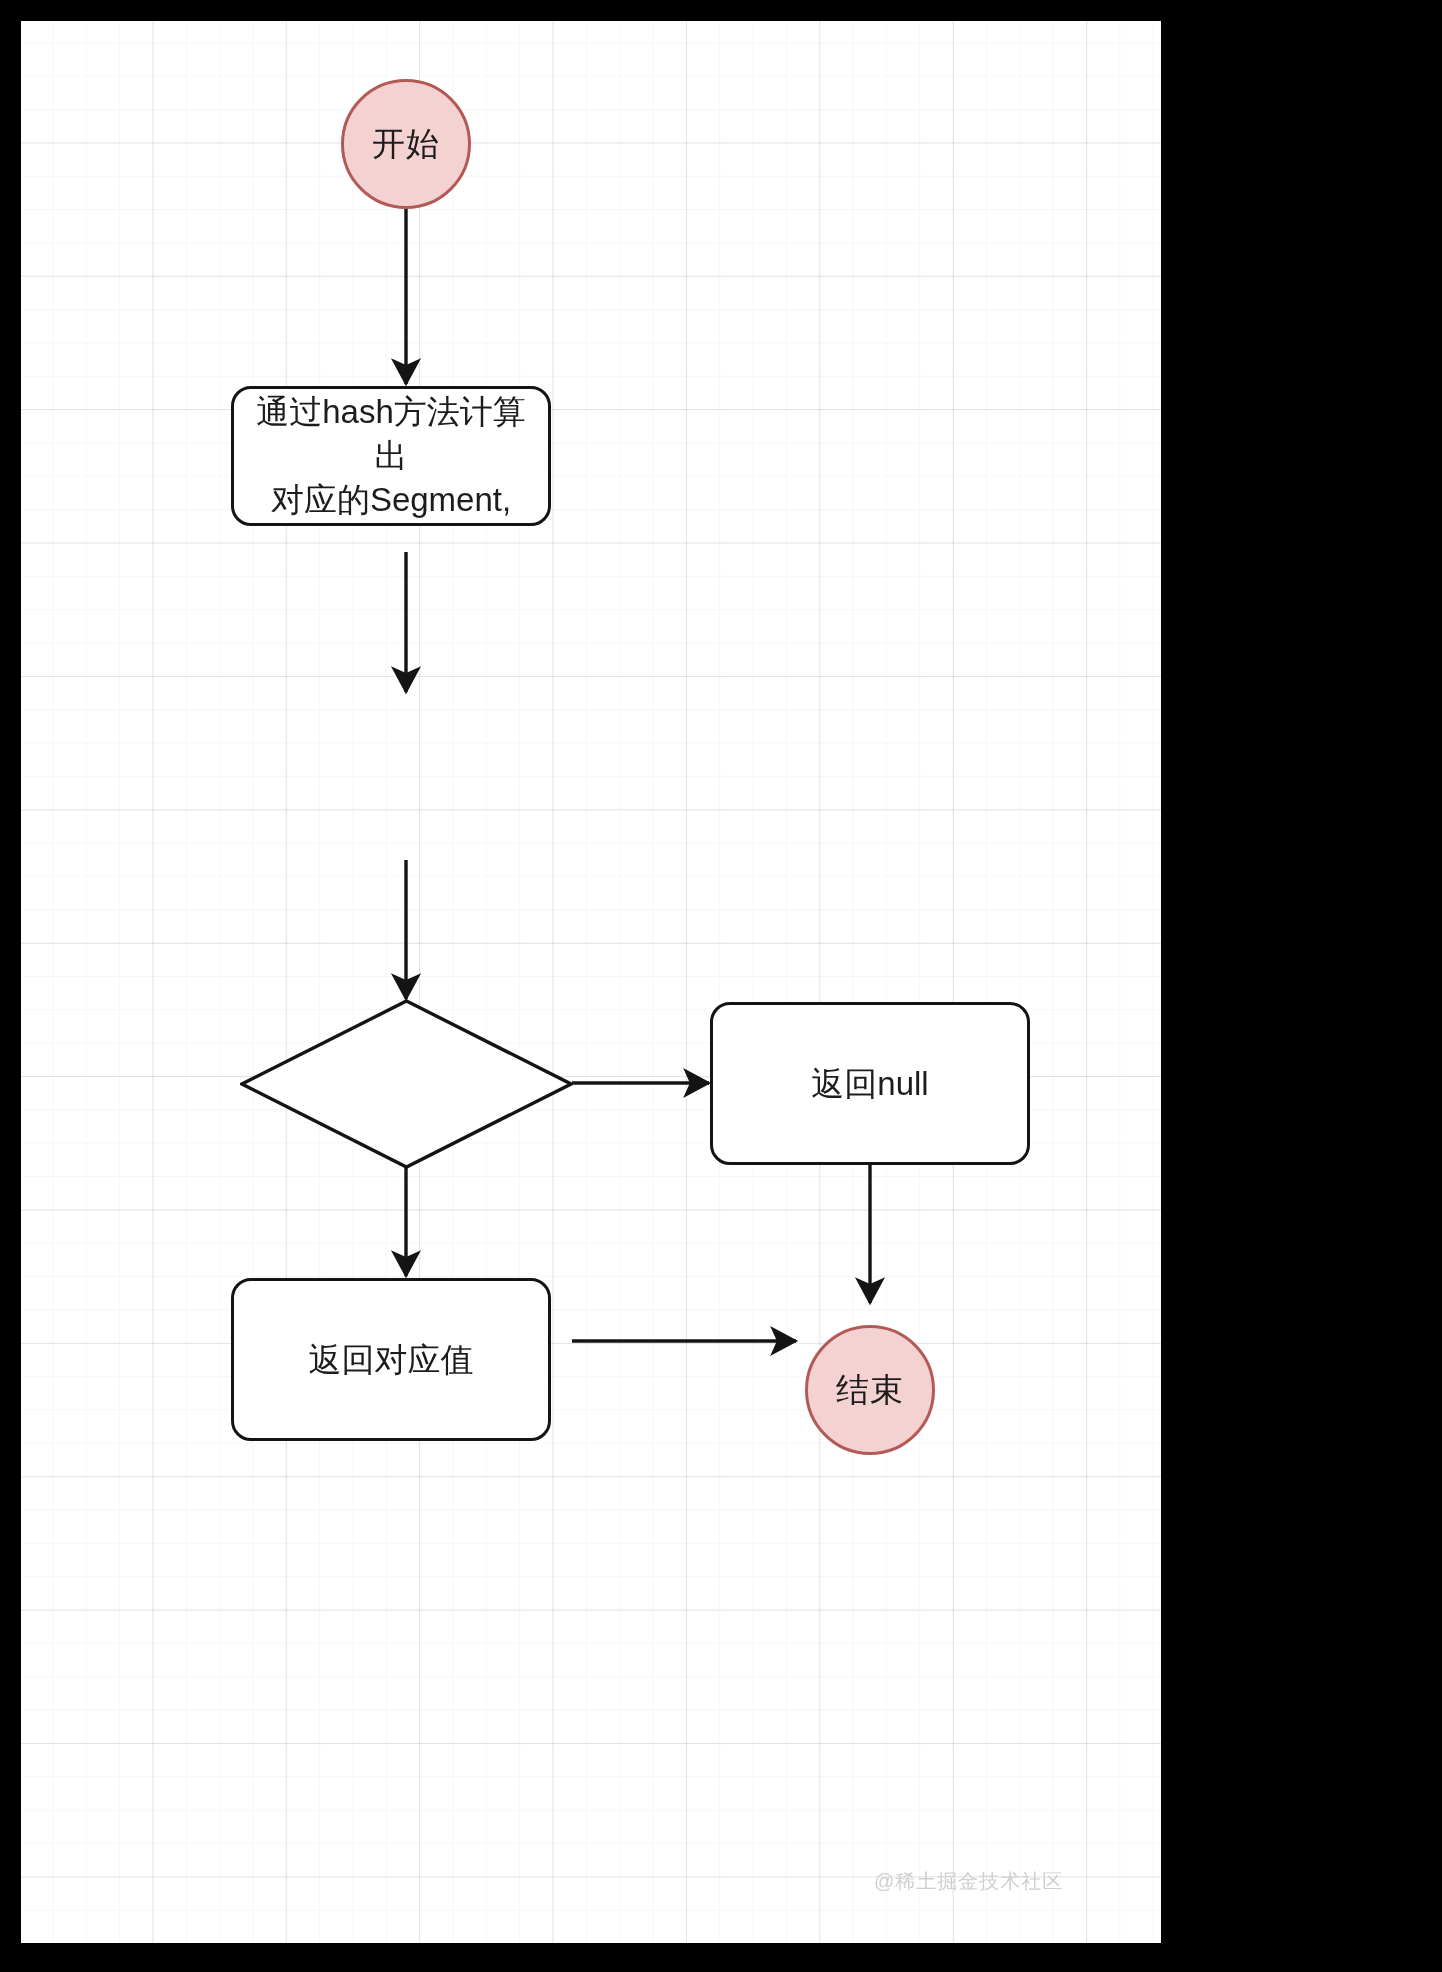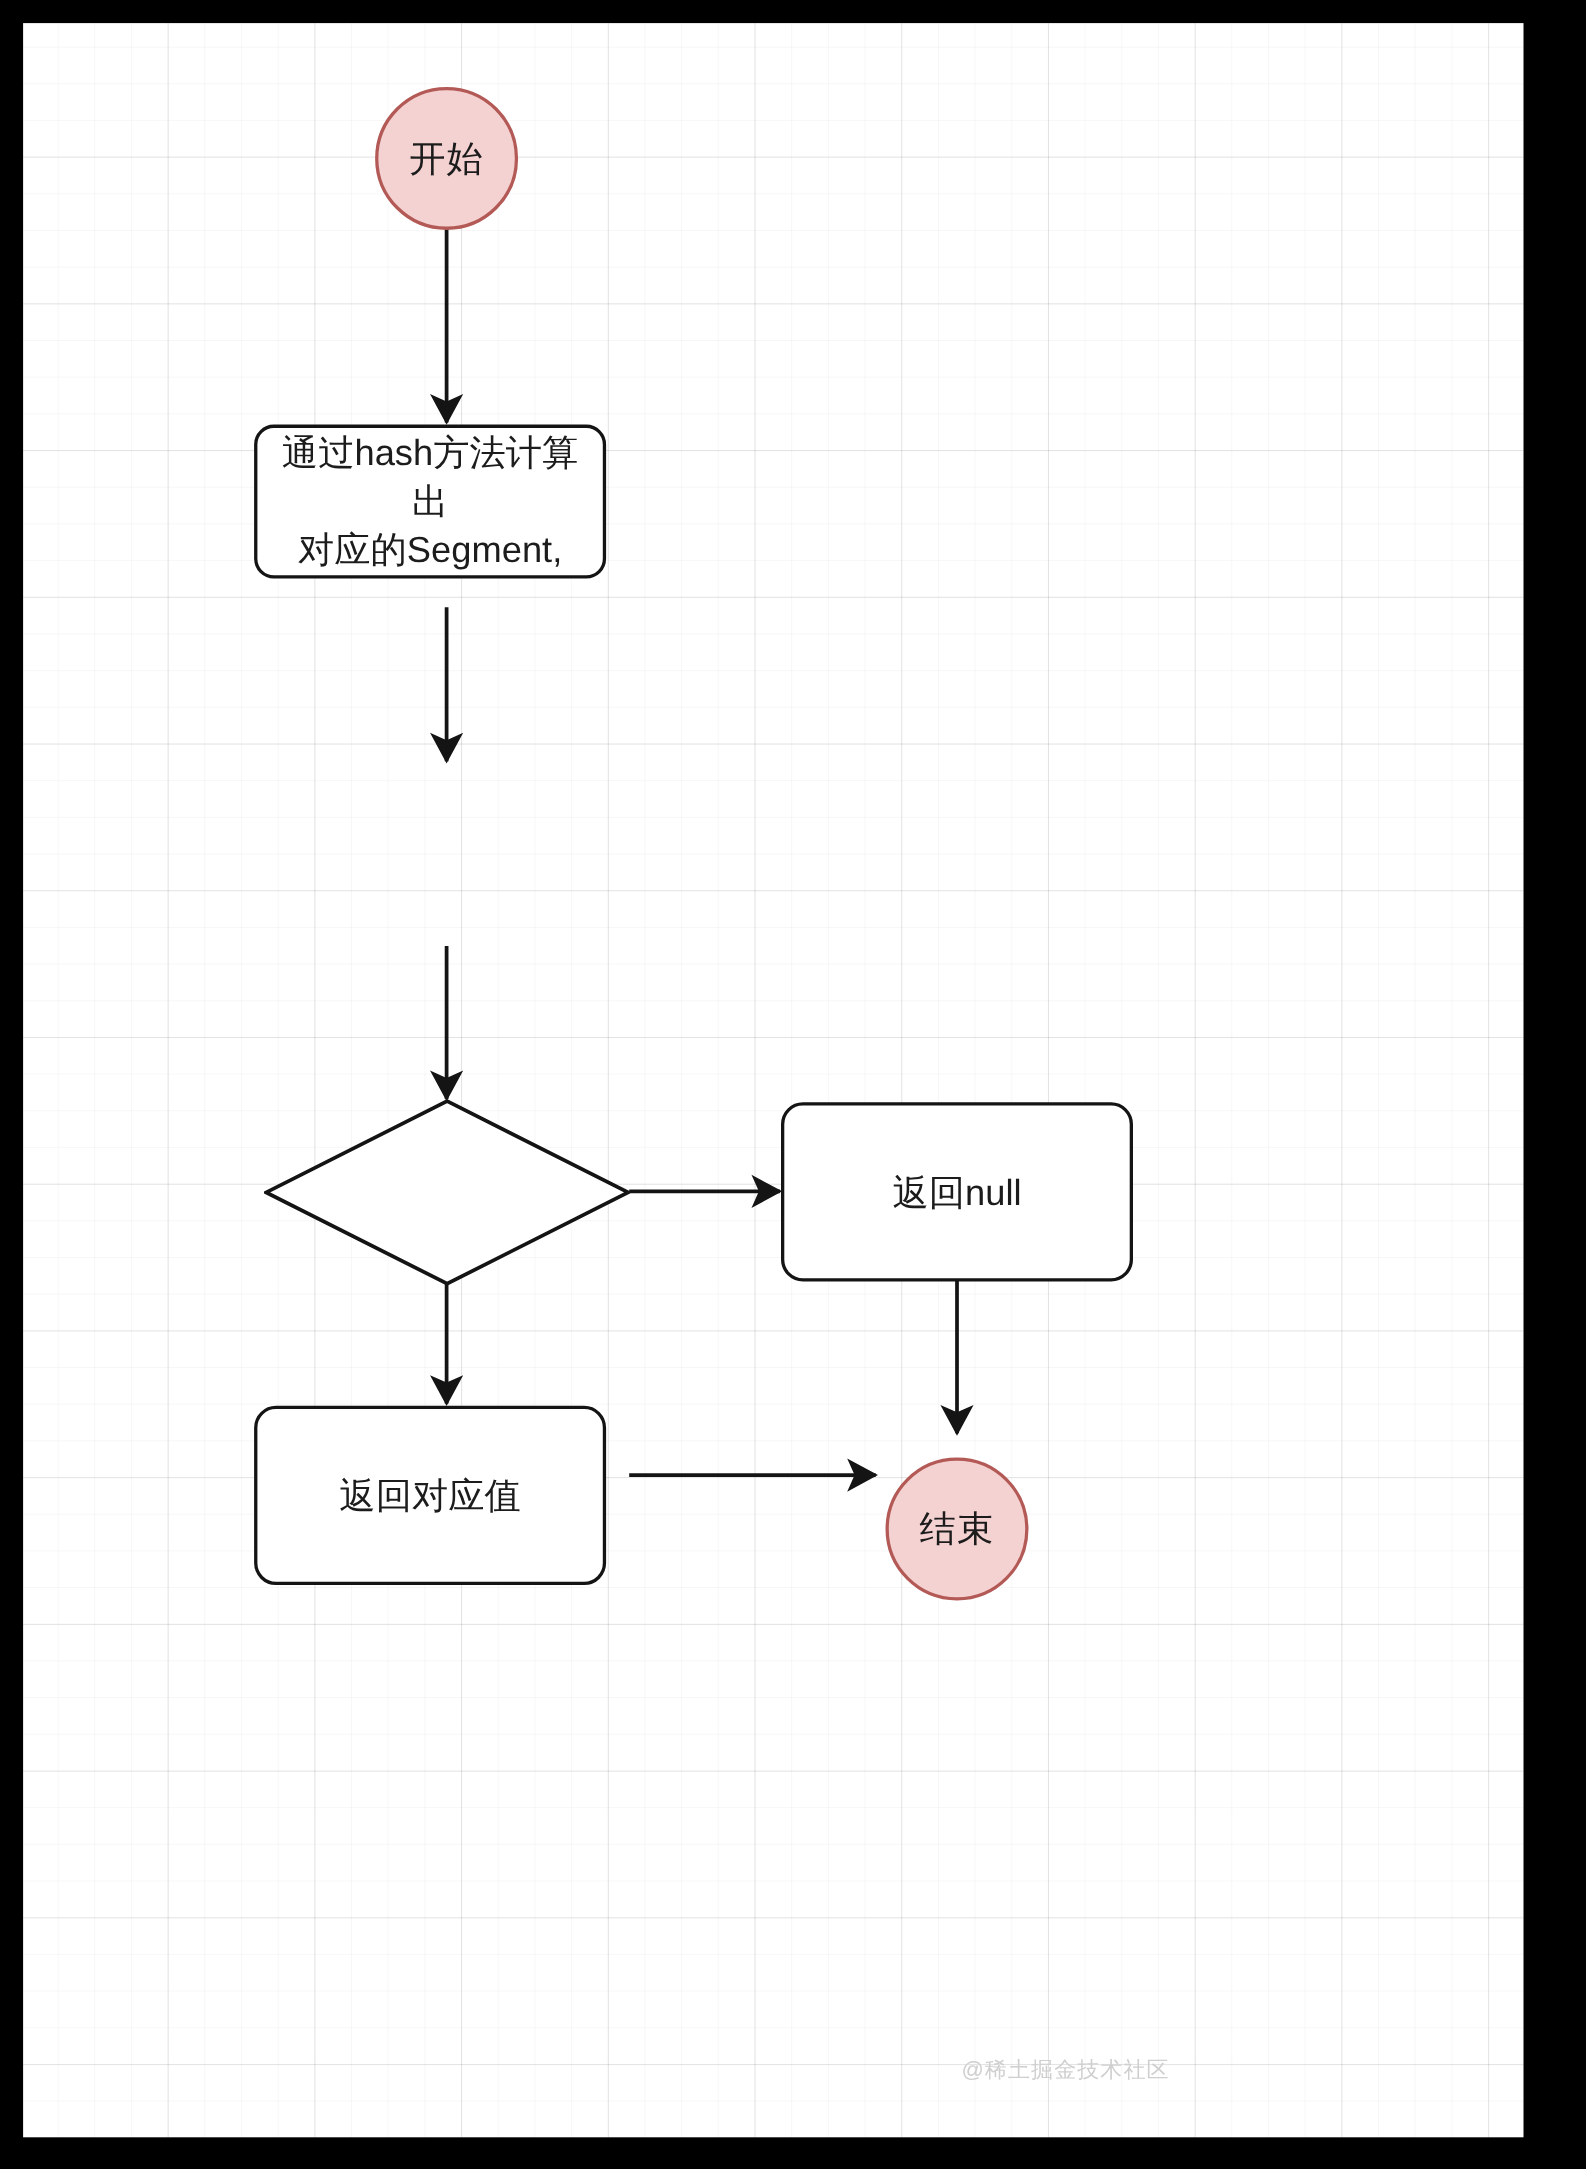--- a/index.html
+++ b/index.html
@@ -18,21 +18,21 @@
     left: 0; top: 0;
     width: 1442px;
     height: 1972px;
     background: #000000;
     box-sizing: border-box;
   }
   #canvas {
     position: absolute;
     left: 21px;
     top: 21px;
-    width: 1364px;
+    width: 1140px;
     height: 1922px;
     background-color: #ffffff;
     background-image:
       linear-gradient(to right, rgba(0,0,0,0.085) 1px, transparent 1px),
       linear-gradient(to bottom, rgba(0,0,0,0.085) 1px, transparent 1px),
       linear-gradient(to right, rgba(0,0,0,0.030) 1px, transparent 1px),
       linear-gradient(to bottom, rgba(0,0,0,0.030) 1px, transparent 1px);
     background-size:
       133.4px 133.4px,
       133.4px 133.4px,
@@ -139,21 +139,21 @@
 
       <g>
         <path d="M 551 1320 L 775 1320" stroke="#141414" stroke-width="3.4" fill="none" marker-end="url(#arrow)"></path>
       </g>
     </svg>
 
     <div class="node terminal" style="left:320px; top:58px; width:130px; height:130px;">
       <span>开始</span>
     </div>
 
-    <div class="node process" style="left:210px; top:365px; width:320px; height:140px;border-radius:18px;">
+    <div class="node process" style="left:210px; top:365px; width:320px; height:140px;">
       <div>
         <span class="nl">通过hash方法计算出</span>
         <span class="nl">对应的Segment,</span>
       </div>
     </div>
 
 
     <div class="decision-wrap" style="left:219px; top:978px; width:333px; height:170px;">
       <svg class="decision-shape" viewBox="0 0 333 170" preserveAspectRatio="none">
         <polygon points="166.5,2 331,85 166.5,168 2,85" fill="#ffffff" stroke="#141414" stroke-width="3.4" stroke-linejoin="miter"></polygon>

